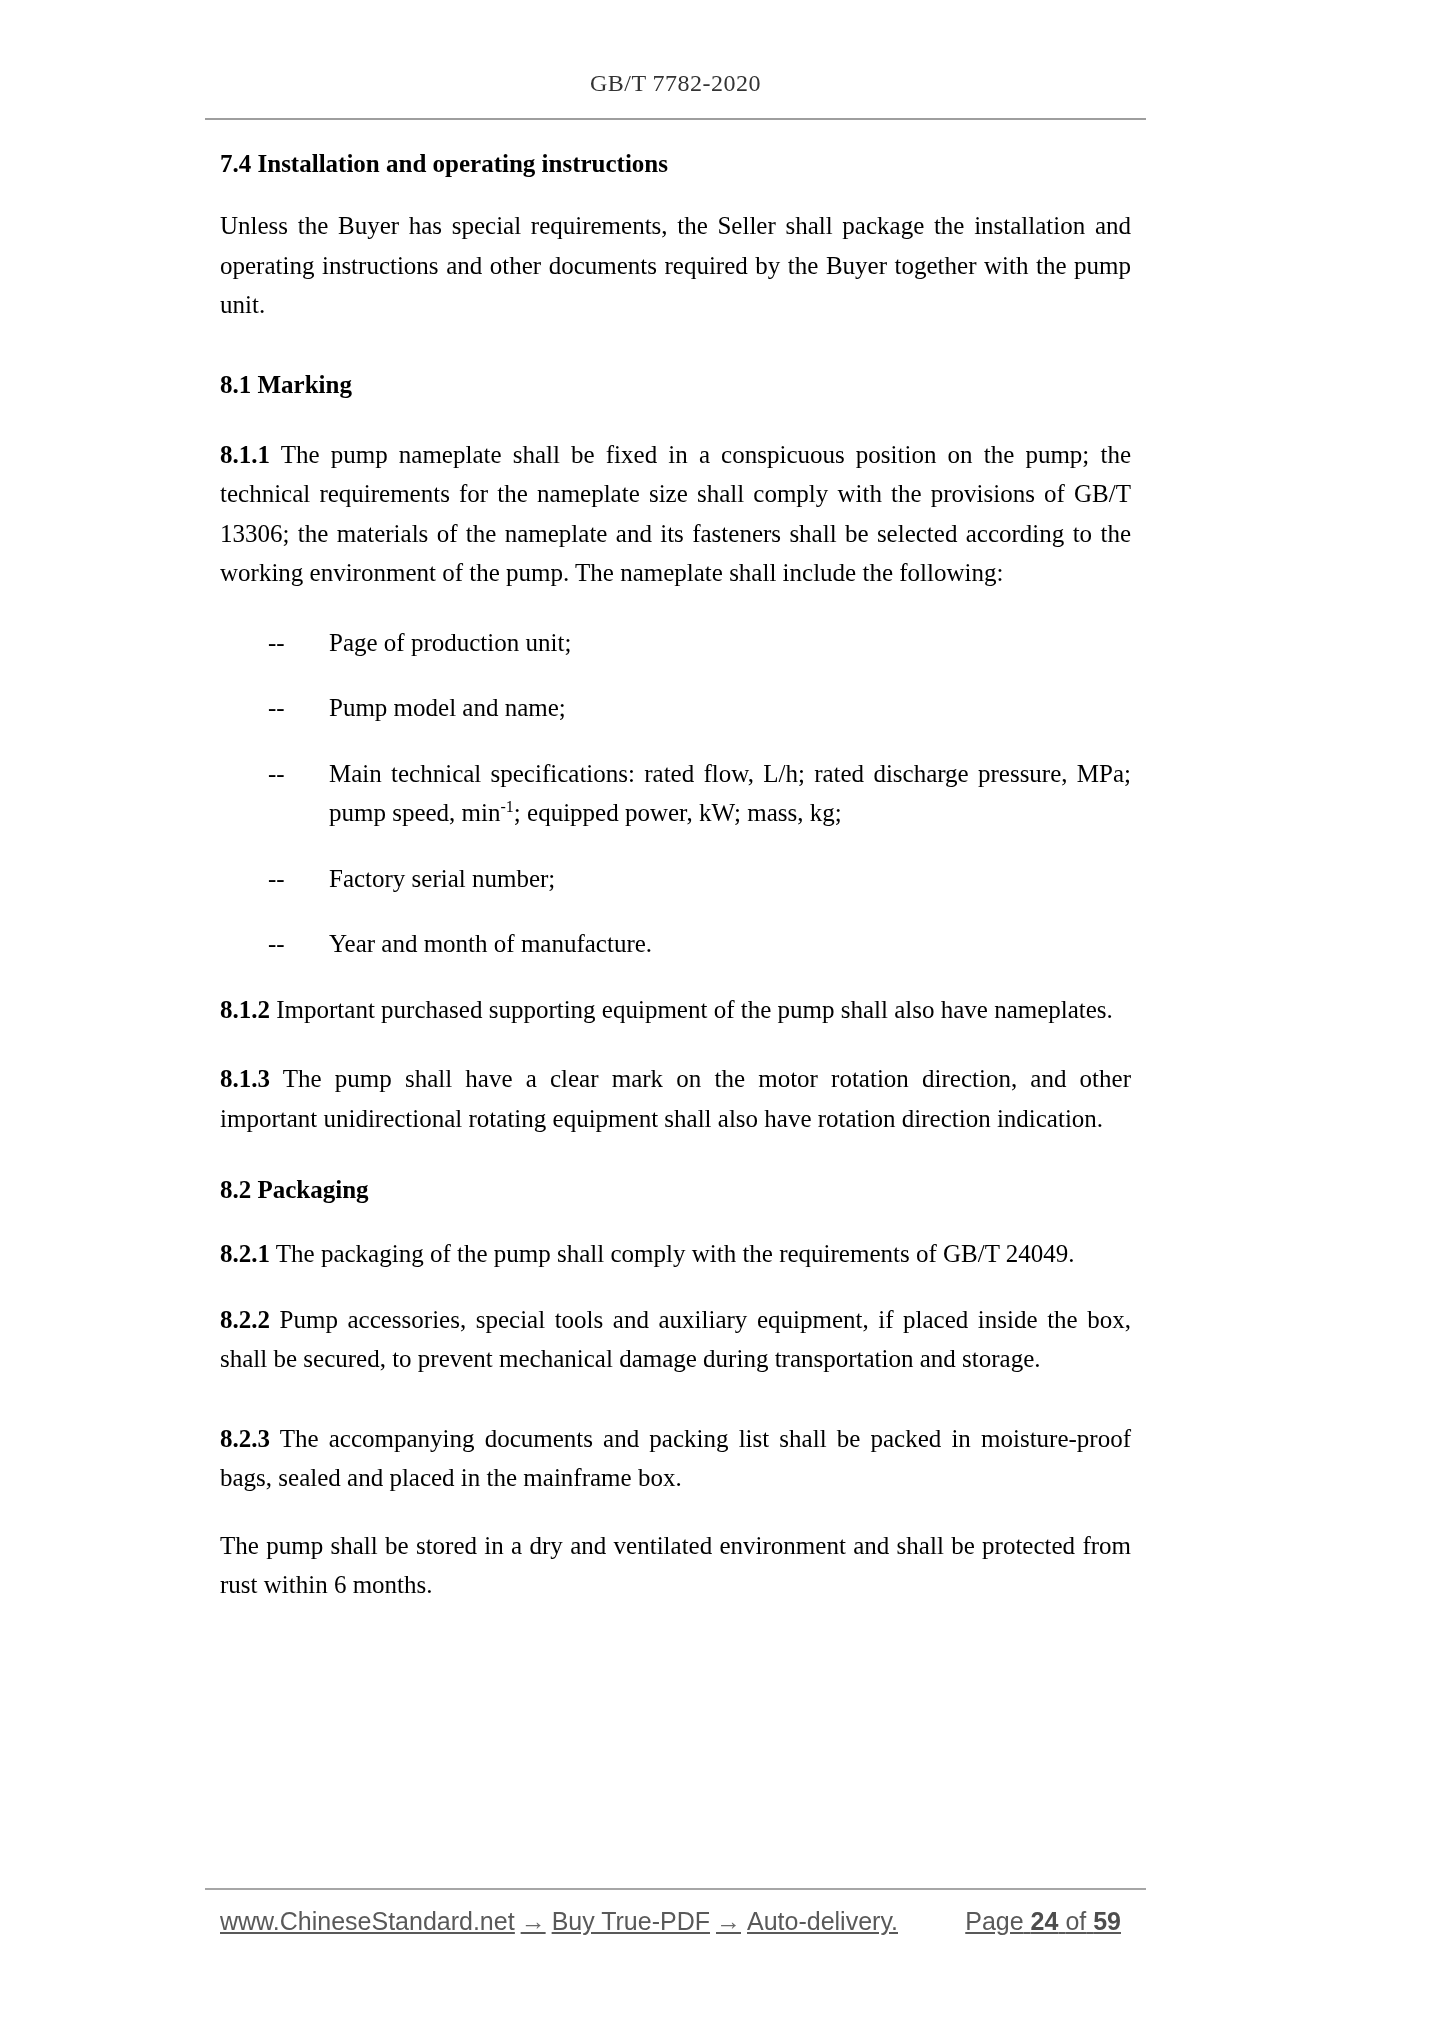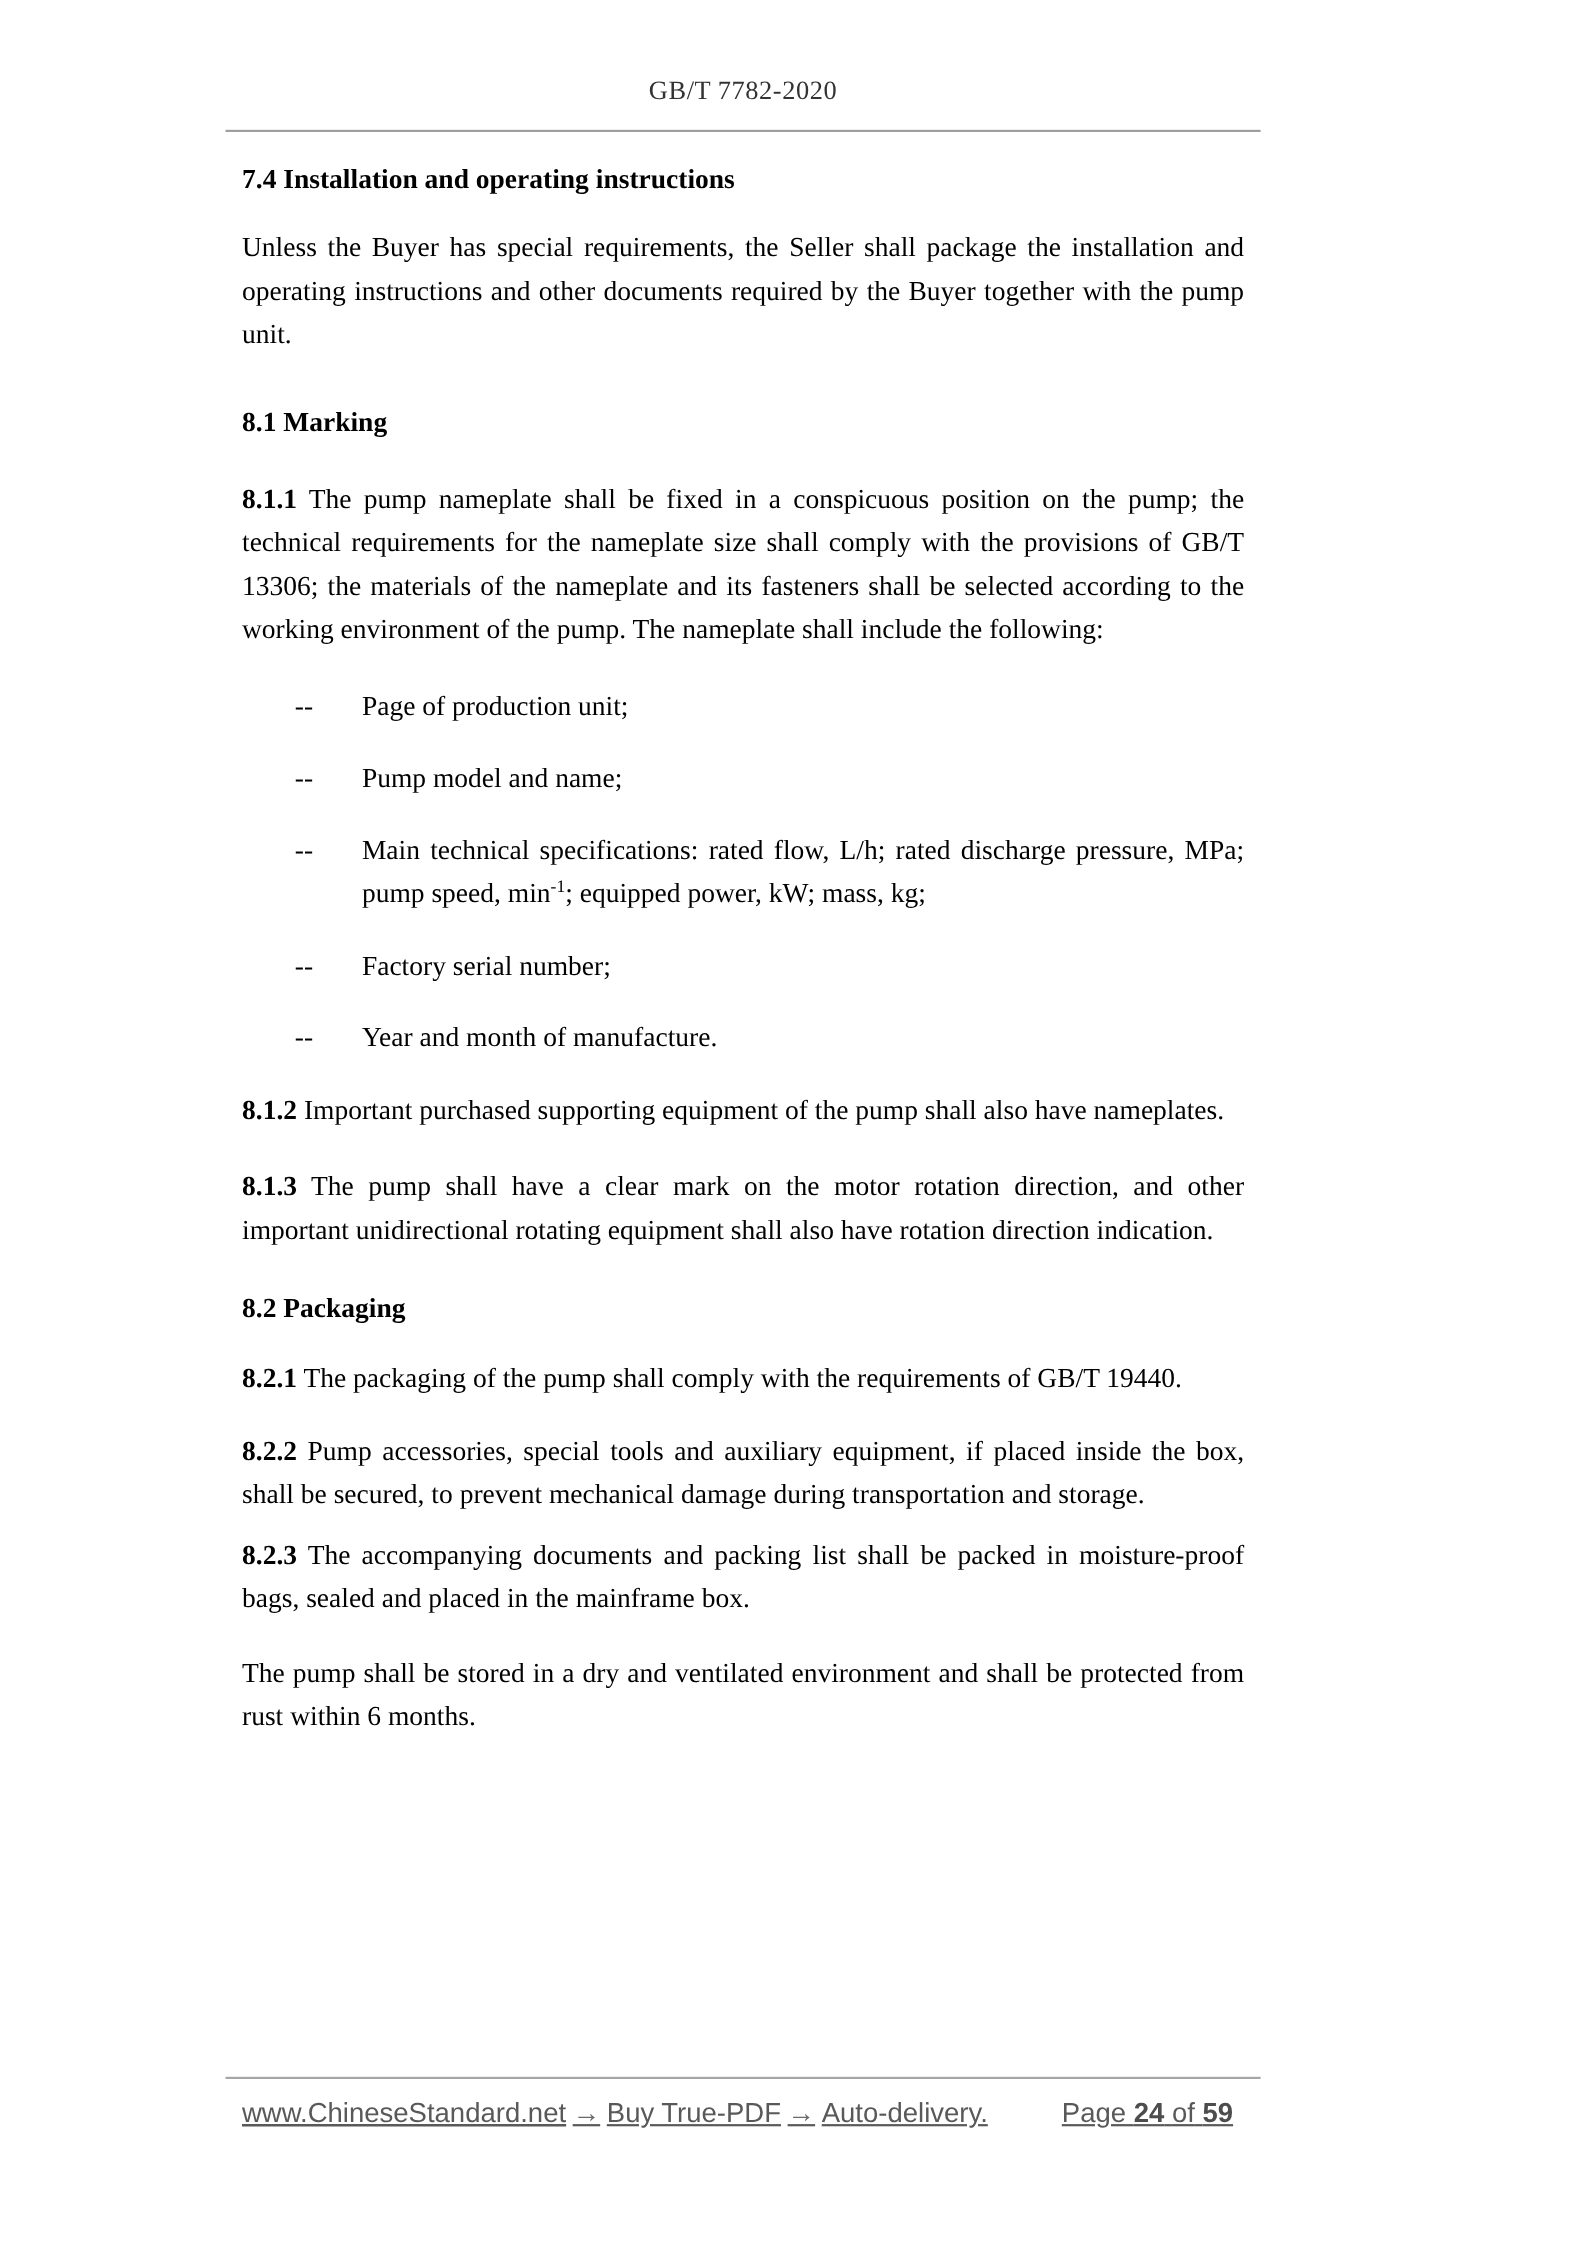--- a/index.html
+++ b/index.html
@@ -50,21 +50,21 @@
   .para {
     font-size: 25px;
     line-height: 39.5px;
     text-align: justify;
     margin: 26px 0 0 0;
   }
   .p-74   { margin-top: 26px; }
   .p-811  { margin-top: 34px; }
   .p-813  { margin-top: 30px; }
   .p-821  { margin-top: 28px; }
-  .p-823  { margin-top: 16px; }
+  .p-823  { margin-top: 40px; }
   .p-83   { margin-top: 28px; }
   .clause-num { font-weight: bold; }
   .dash-list { margin: 0; padding: 0; list-style: none; }
   .dash-list li {
     position: relative;
     margin-top: 26px;
     padding-left: 109px;
     font-size: 25px;
     line-height: 39.5px;
     text-align: justify;
@@ -133,21 +133,21 @@
       <li><span class="dash-marker">--</span><span>Factory serial number;</span></li>
       <li><span class="dash-marker">--</span><span>Year and month of manufacture.</span></li>
     </ul>
 
     <p class="para"><span class="clause-num">8.1.2</span> <span>Important purchased supporting equipment of the pump shall also have nameplates.</span></p>
 
     <p class="para p-813"><span class="clause-num">8.1.3</span> <span>The pump shall have a clear mark on the motor rotation direction, and other important unidirectional rotating equipment shall also have rotation direction indication.</span></p>
 
     <h3 class="h-sub h-82">8.2 Packaging</h3>
 
-    <p class="para p-821"><span class="clause-num">8.2.1</span> <span>The packaging of the pump shall comply with the requirements of GB/T 19440.</span></p>
+    <p class="para p-821"><span class="clause-num">8.2.1</span> <span>The packaging of the pump shall comply with the requirements of GB/T 24049.</span></p>
 
     <p class="para"><span class="clause-num">8.2.2</span> <span>Pump accessories, special tools and auxiliary equipment, if placed inside the box, shall be secured, to prevent mechanical damage during transportation and storage.</span></p>
 
     <p class="para p-823"><span class="clause-num">8.2.3</span> <span>The accompanying documents and packing list shall be packed in moisture-proof bags, sealed and placed in the mainframe box.</span></p>
 
 
     <p class="para p-83">The pump shall be stored in a dry and ventilated environment and shall be protected from rust within 6 months.</p>
 
   </div>
 

